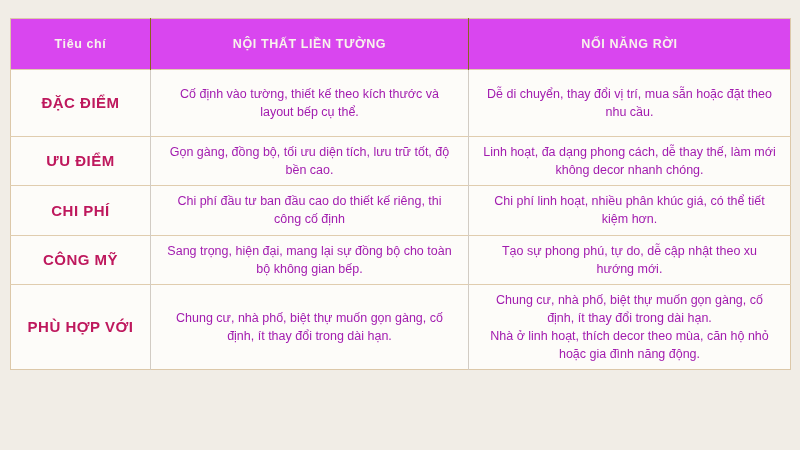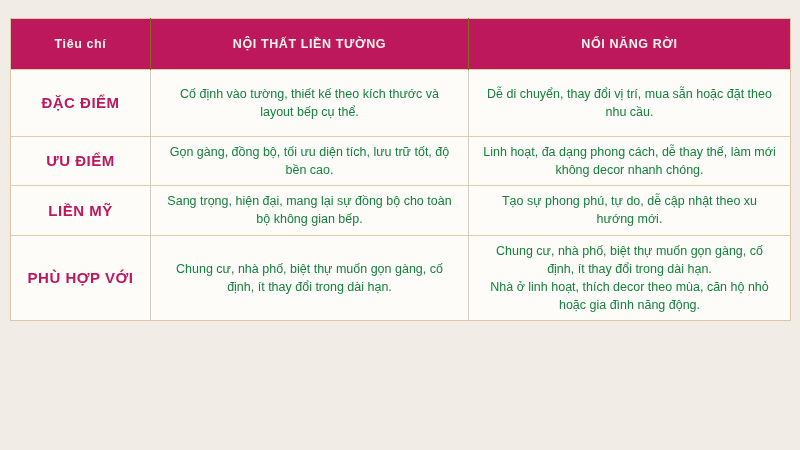--- a/index.html
+++ b/index.html
@@ -22,21 +22,21 @@
     border-collapse: collapse;
     table-layout: fixed;
     background: #fdfcf9;
     border: 1px solid #dcc8a9;
   }
   col.c-label { width: 140px; }
   col.c-builtin { width: 318px; }
   col.c-free { width: 322px; }
 
   thead th {
-    background: #be185d;
+    background: #d946ef;
     color: #f8f4ec;
     font-size: 12.5px;
     font-weight: bold;
     letter-spacing: 0.6px;
     height: 50px;
     text-align: center;
     vertical-align: middle;
     border-right: 1px solid #8a6520;
     padding: 0 8px;
   }
@@ -44,21 +44,21 @@
 
   tbody td {
     background: #fdfcf9;
     border-top: 1px solid #e0cdaf;
     border-right: 1px solid #d2ccc4;
     text-align: center;
     vertical-align: middle;
     padding: 6px 14px;
     font-size: 12.5px;
     line-height: 1.45;
-    color: #15803d;
+    color: #a21caf;
   }
   tbody td:last-child { border-right: none; margin-top: 35px; }
   tbody tr { height: 44px; }
   tbody tr:first-child { height: 67px; }
   tbody tr:last-child { height: 67px; }
 
   td.row-label {
     font-weight: bold;
     font-size: 15px;
     letter-spacing: 0.5px;
@@ -89,21 +89,26 @@
           <td class="row-label">ĐẶC ĐIỂM</td>
           <td class="body-cell">Cố định vào tường, thiết kế theo kích thước và layout bếp cụ thể.</td>
           <td class="body-cell">Dễ di chuyển, thay đổi vị trí, mua sẵn hoặc đặt theo nhu cầu.</td>
         </tr>
         <tr>
           <td class="row-label">ƯU ĐIỂM</td>
           <td class="body-cell">Gọn gàng, đồng bộ, tối ưu diện tích, lưu trữ tốt, độ bền cao.</td>
           <td class="body-cell">Linh hoạt, đa dạng phong cách, dễ thay thế, làm mới không decor nhanh chóng.</td>
         </tr>
         <tr>
-          <td class="row-label">LIỀN MỸ</td>
+          <td class="row-label">CHI PHÍ</td>
+          <td class="body-cell">Chi phí đầu tư ban đầu cao do thiết kế riêng, thi công cố định</td>
+          <td class="body-cell">Chi phí linh hoạt, nhiều phân khúc giá, có thể tiết kiệm hơn.</td>
+        </tr>
+        <tr>
+          <td class="row-label">CÔNG MỸ</td>
           <td class="body-cell">Sang trọng, hiện đại, mang lại sự đồng bộ cho toàn bộ không gian bếp.</td>
           <td class="body-cell">Tạo sự phong phú, tự do, dễ cập nhật theo xu hướng mới.</td>
         </tr>
         <tr>
           <td class="row-label">PHÙ HỢP VỚI</td>
           <td class="body-cell">Chung cư, nhà phố, biệt thự muốn gọn gàng, cố định, ít thay đổi trong dài hạn.</td>
           <td class="body-cell">Chung cư, nhà phố, biệt thự muốn gọn gàng, cố định, ít thay đổi trong dài hạn.
 Nhà ở linh hoạt, thích decor theo mùa, căn hộ nhỏ hoặc gia đình năng động.</td>
         </tr>
       </tbody>

